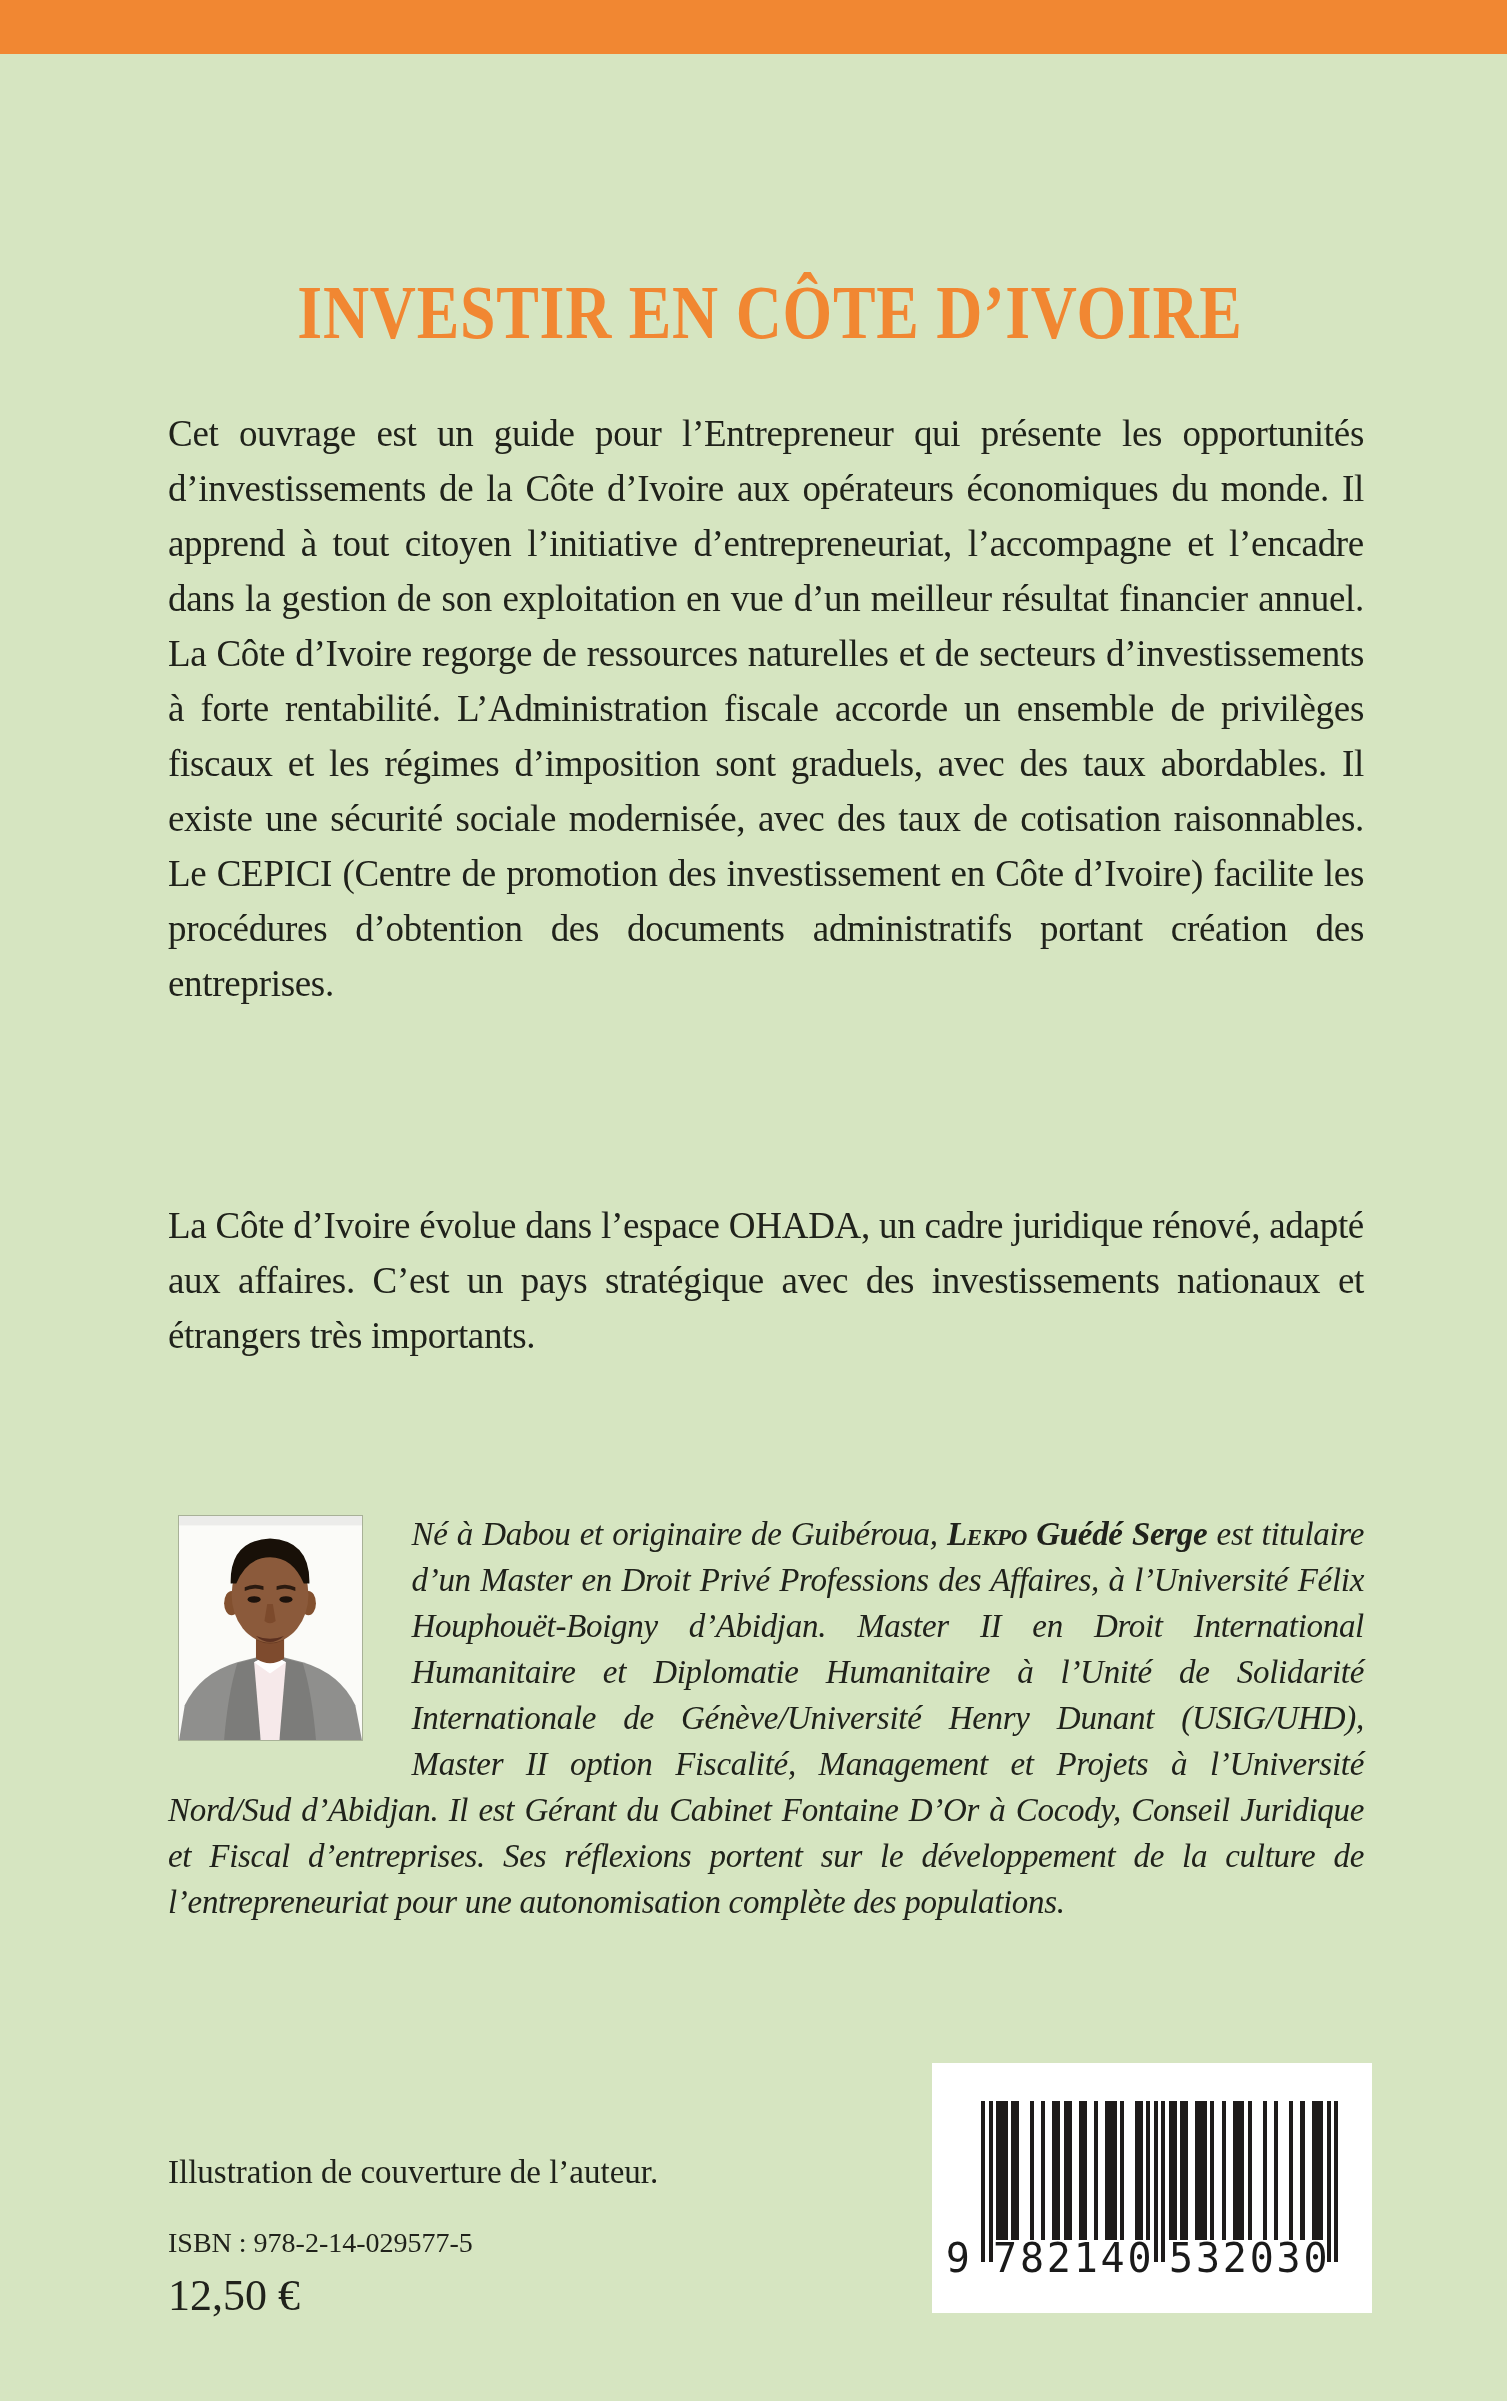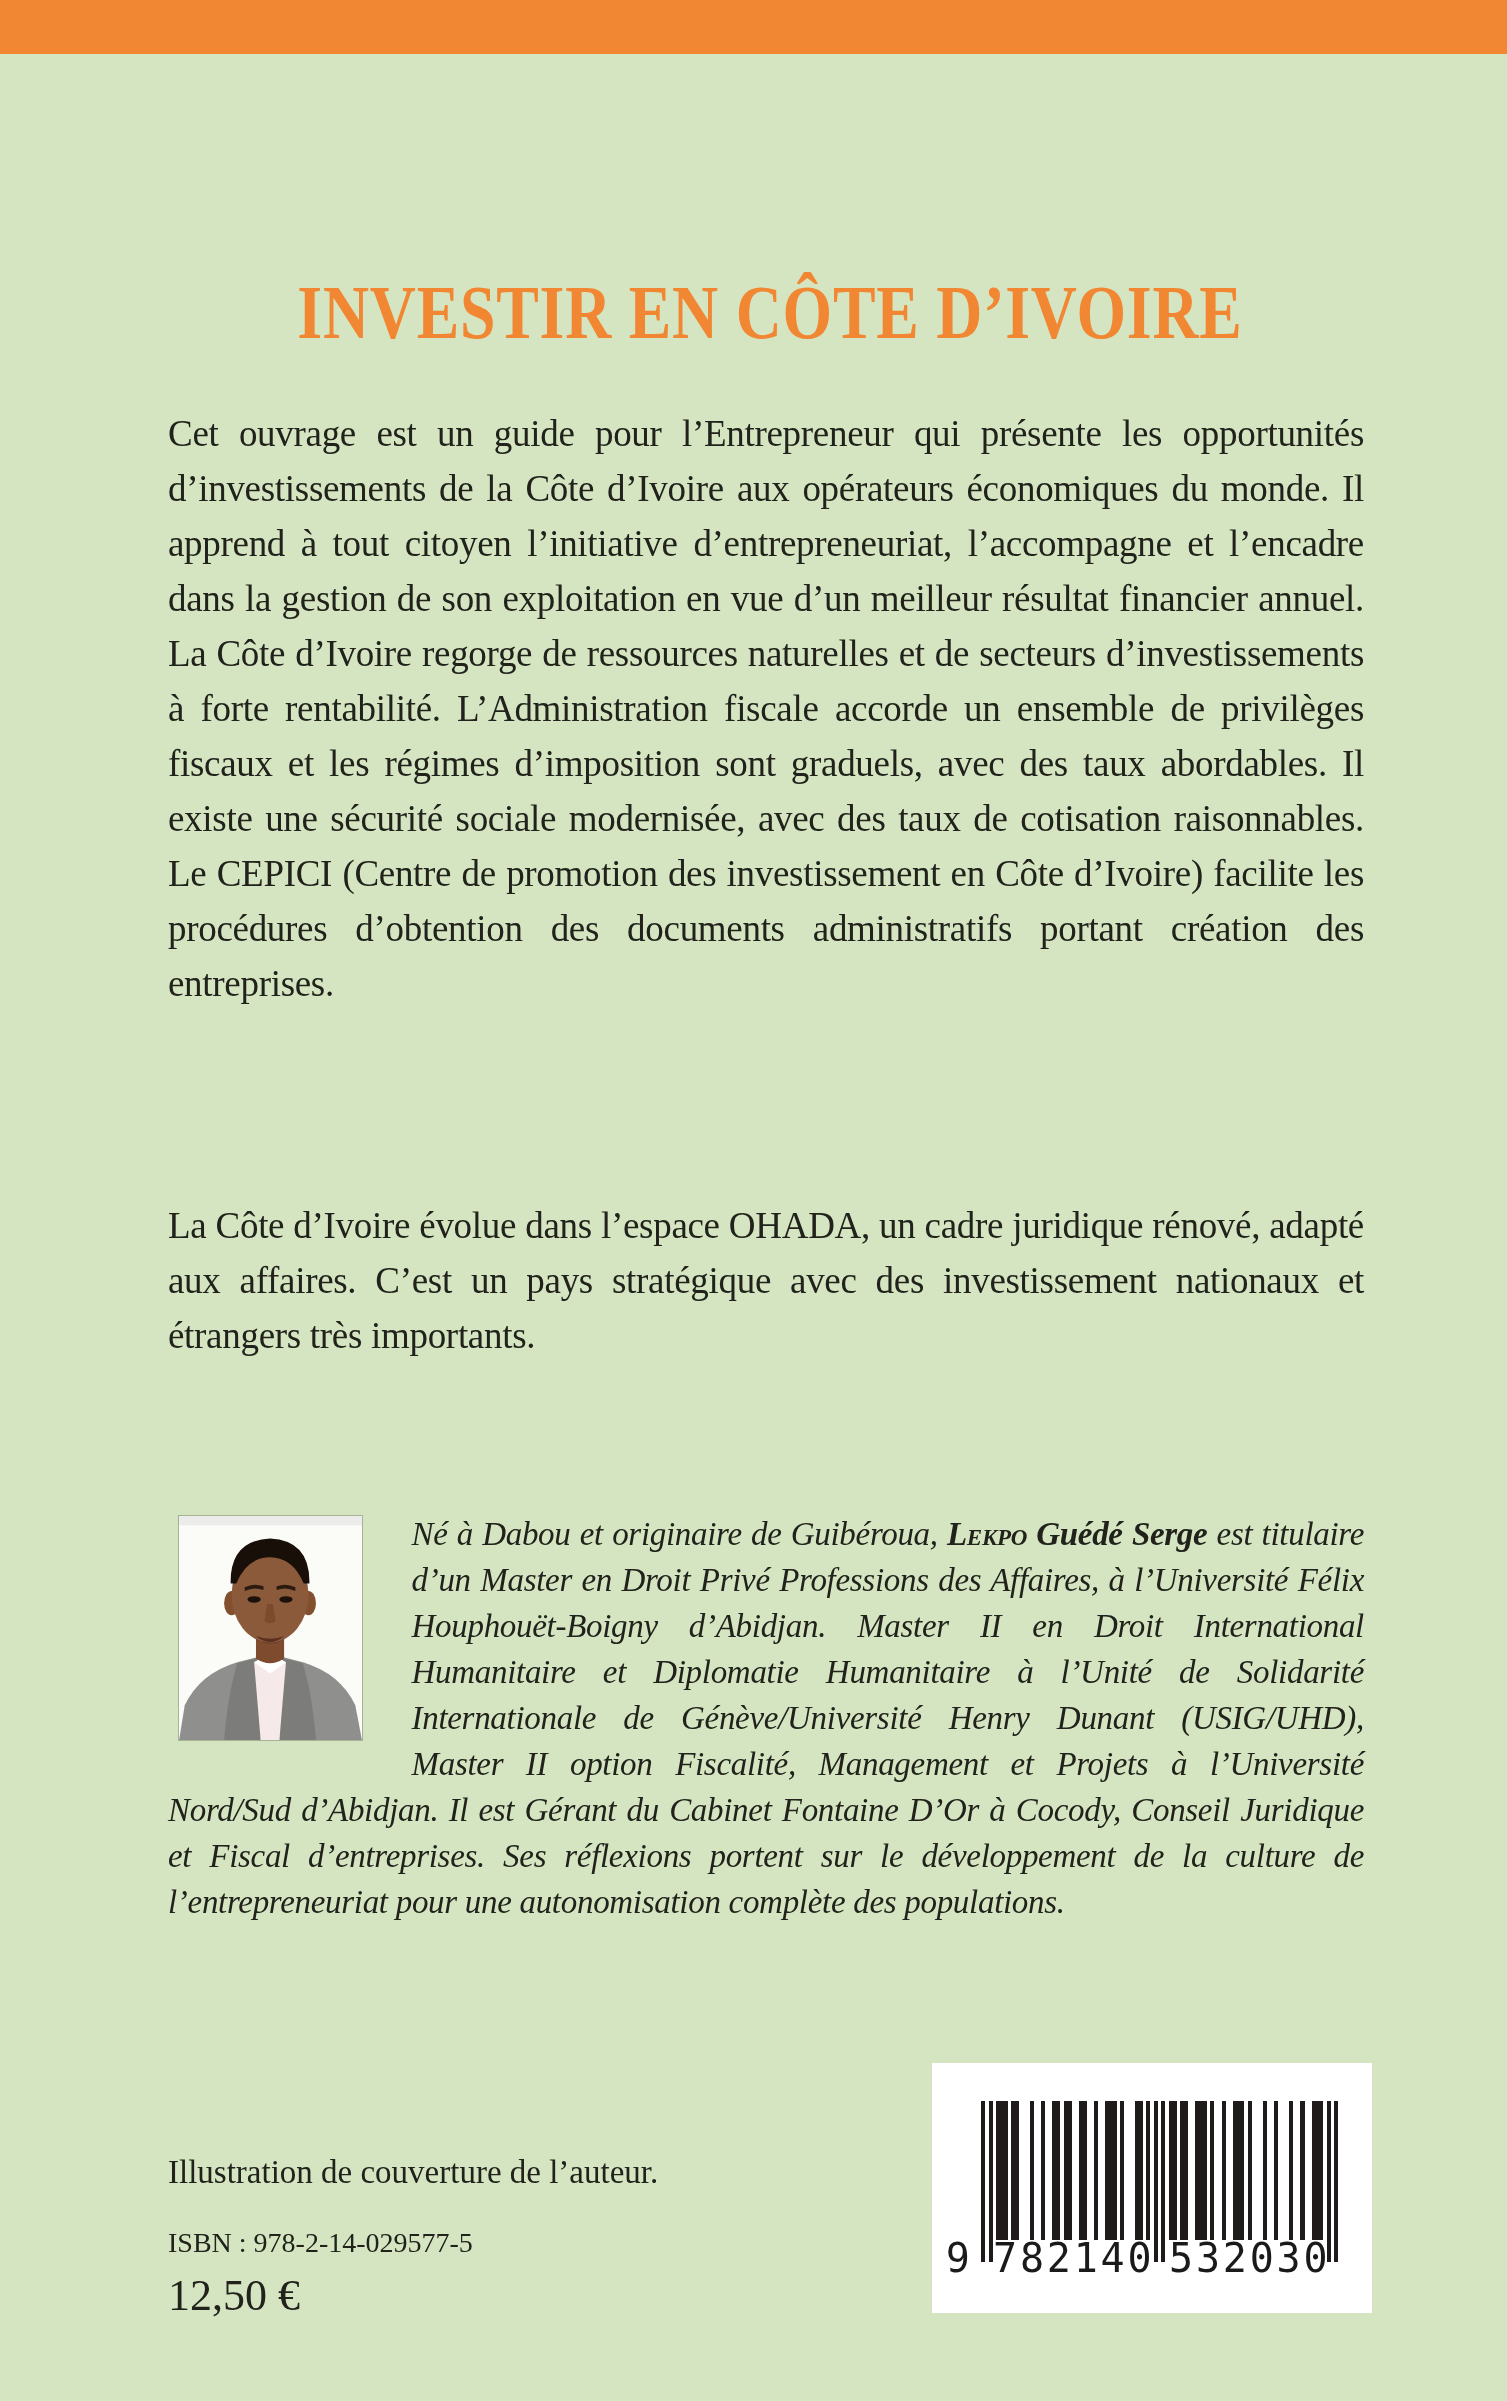--- a/index.html
+++ b/index.html
@@ -92,21 +92,21 @@
 <body>
 
 <div class="cover">
 
   <div class="band"></div>
 
   <h1 class="title">INVESTIR EN CÔTE D’IVOIRE</h1>
 
   <p class="synopsis-p p1">Cet ouvrage est un guide pour l’Entrepreneur qui présente les opportunités d’investissements de la Côte d’Ivoire aux opérateurs économiques du monde. Il apprend à tout citoyen l’initiative d’entrepreneuriat, l’accompagne et l’encadre dans la gestion de son exploitation en vue d’un meilleur résultat financier annuel. La Côte d’Ivoire regorge de ressources naturelles et de secteurs d’investissements à forte rentabilité. L’Administration fiscale accorde un ensemble de privilèges fiscaux et les régimes d’imposition sont graduels, avec des taux abordables. Il existe une sécurité sociale modernisée, avec des taux de cotisation raisonnables. Le CEPICI (Centre de promotion des investissement en Côte d’Ivoire) facilite les procédures d’obtention des documents administratifs portant création des entreprises.</p>
 
-  <p class="synopsis-p p2">La Côte d’Ivoire évolue dans l’espace OHADA, un cadre juridique rénové, adapté aux affaires. C’est un pays stratégique avec des investissement nationaux et étrangers très importants.</p>
+  <p class="synopsis-p p2">La Côte d’Ivoire évolue dans l’espace OHADA, un cadre juridique rénové, adapté aux affaires. C’est un pays stratégique avec des investissements nationaux et étrangers très importants.</p>
 
   <div class="bio">
     <span class="photo">
       <svg viewBox="0 0 195 239" xmlns="http://www.w3.org/2000/svg">
         <rect x="0" y="0" width="195" height="239" fill="#fbfbf8"></rect>
         <rect x="0" y="0" width="195" height="10" fill="#ececea"></rect>
 
         <path d="M0,239 L6,202 Q22,168 62,156 L97,147 L132,156 Q172,168 188,202 L195,239 Z" fill="#8f8f8d"></path>
         <path d="M62,157 L97,148 L86,239 L48,239 Q52,190 62,157 Z" fill="#7c7c7a"></path>
         <path d="M132,157 L97,148 L108,239 L146,239 Q142,190 132,157 Z" fill="#7c7c7a"></path>

